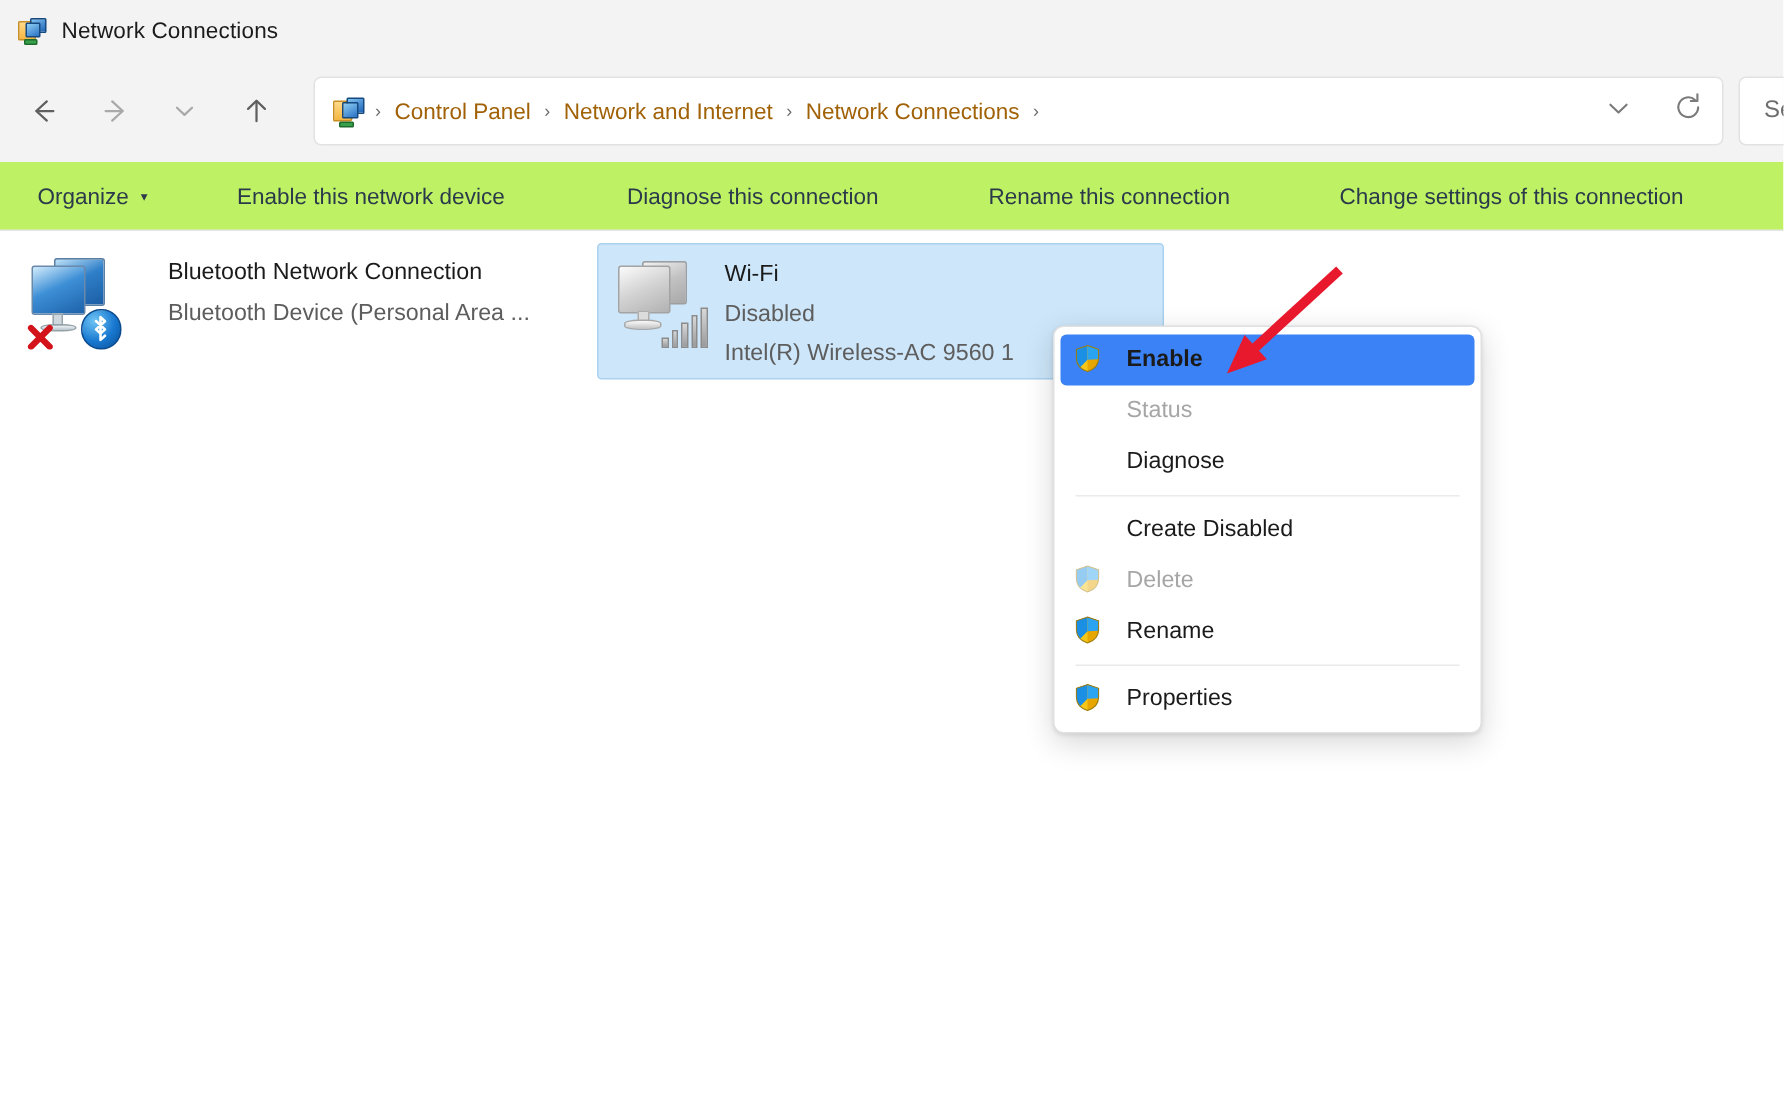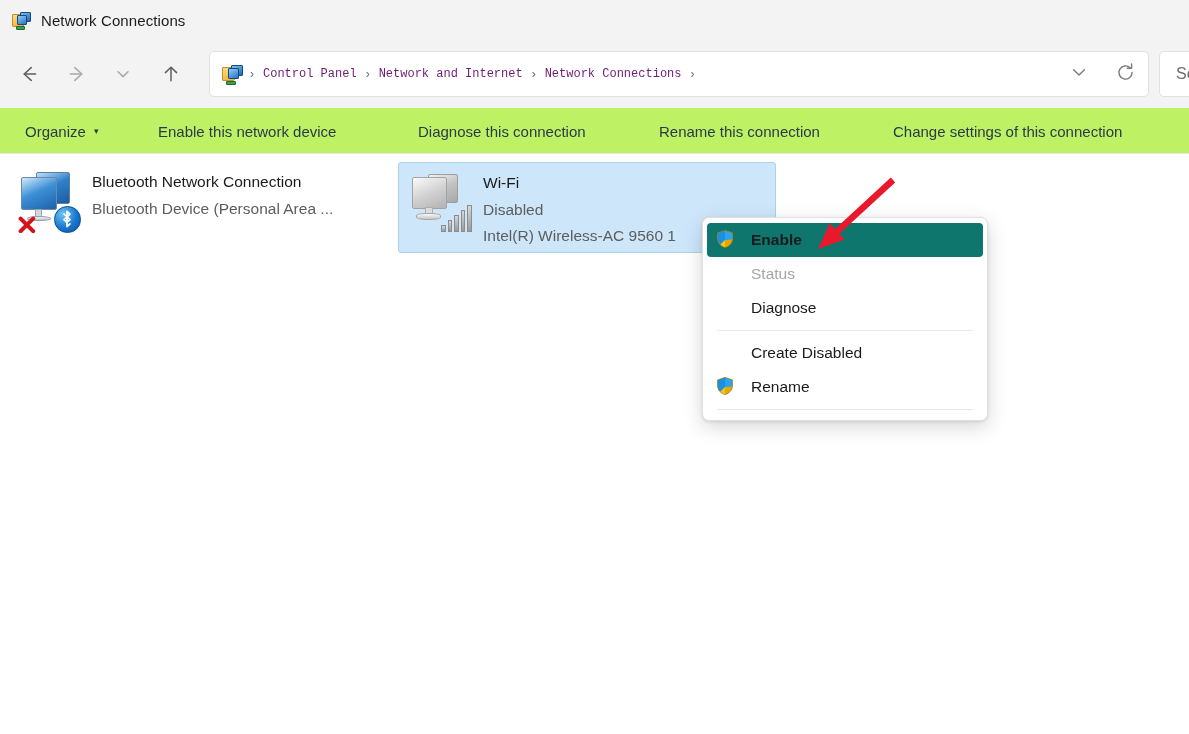--- a/index.html
+++ b/index.html
@@ -117,26 +117,25 @@
     overflow: hidden;
   }
   .addr-icon {
     width: 22px;
     height: 22px;
     margin-left: 12px;
     margin-right: 4px;
     flex: 0 0 auto;
   }
   .crumb {
-    font-size: 12px;
-    color: #701a75;
+    font-size: 15px;
+    color: #a16207;
     padding: 4px 7px;
     border-radius: 3px;
     white-space: nowrap;
-    font-family: Liberation Mono, monospace;
   }
   .crumb-sep {
     color: #6b6b6b;
     font-size: 12px;
     padding: 0 2px;
     flex: 0 0 auto;
     display: flex;
     align-items: center;
   }
   .addr-spacer { flex: 1 1 auto; }
@@ -337,21 +336,21 @@
     z-index: 40;
   }
   .mi {
     display: flex;
     align-items: center;
     height: 34px;
     padding: 0 10px 0 8px;
     border-radius: 4px;
     box-sizing: border-box;
   }
-  .mi.hovered { background: #0f766e; }
+  .mi.hovered { background: #3b82f6; }
   .mi-icon {
     width: 22px;
     height: 22px;
     flex: 0 0 auto;
     margin-right: 14px;
     position: relative;
   }
   .mi-label {
     font-size: 15.5px;
     color: #1b1b1b;
@@ -483,21 +482,21 @@
     <div class="cmditem" style="position: absolute; left: 418px; top: 0px; height: 46px;">
       <span>Diagnose this connection</span>
     </div>
     <div class="cmditem" style="position: absolute; left: 893px; top: 0px; height: 46px; text-align: center;">
       <span>Change settings of this connection</span>
     </div>
   </div>
 
 <div class="content">
 
-  <div class="conn-item" style="left:8px; top:8px; width:385px;">
+  <div class="conn-item" style="left:8px; top:8px; width:385px;gap:20px;">
     <div class="conn-icon">
       <div class="bticon">
         <div class="scr-back"></div>
         <div class="scr-front"></div>
         <div class="neck"></div>
         <div class="stand"></div>
         <div class="redx">
           <svg viewBox="0 0 20 20" width="100%" height="100%">
             <path d="M3 3 L17 17 M17 3 L3 17" stroke="#d3121a" stroke-width="4.6" stroke-linecap="round"></path>
           </svg>
@@ -555,30 +554,50 @@
       </div>
       <div class="mi">
         <span class="mi-icon"></span>
         <span class="mi-label">Diagnose</span>
       </div>
       <div class="mi-sep"></div>
       <div class="mi">
         <span class="mi-icon"></span>
         <span class="mi-label">Create Disabled</span>
       </div>
+      <div class="mi disabled">
+        <span class="mi-icon"><svg width="20" height="20" viewBox="0 0 20 20" style="opacity:0.45">
+            <path d="M10 1.4 L17.4 3.9 V9.6 C17.4 14.2 14.2 17.3 10 18.6 C5.8 17.3 2.6 14.2 2.6 9.6 V3.9 Z" fill="#f5c518"></path>
+            <path d="M10 1.4 L17.4 3.9 V9.6 C17.4 14.2 14.2 17.3 10 18.6 Z" fill="#e8a600"></path>
+            <path d="M10 1.4 L2.6 3.9 V9.6 C2.6 12.1 3.6 14.2 5.1 15.8 L10 10.9 Z" fill="#1a8fe3"></path>
+            <path d="M10 1.4 L17.4 3.9 V9.6 C17.4 10.1 17.4 10.1 17.3 10.5 L10 10.9 Z" fill="#2aa3f0"></path>
+            <path d="M10 1.4 L17.4 3.9 V9.6 C17.4 14.2 14.2 17.3 10 18.6 C5.8 17.3 2.6 14.2 2.6 9.6 V3.9 Z" fill="none" stroke="#9a7a10" stroke-width="0.7"></path>
+          </svg></span>
+        <span class="mi-label">Delete</span>
+      </div>
       <div class="mi">
         <span class="mi-icon"><svg width="20" height="20" viewBox="0 0 20 20" style="opacity:1">
             <path d="M10 1.4 L17.4 3.9 V9.6 C17.4 14.2 14.2 17.3 10 18.6 C5.8 17.3 2.6 14.2 2.6 9.6 V3.9 Z" fill="#f5c518"></path>
             <path d="M10 1.4 L17.4 3.9 V9.6 C17.4 14.2 14.2 17.3 10 18.6 Z" fill="#e8a600"></path>
             <path d="M10 1.4 L2.6 3.9 V9.6 C2.6 12.1 3.6 14.2 5.1 15.8 L10 10.9 Z" fill="#1a8fe3"></path>
             <path d="M10 1.4 L17.4 3.9 V9.6 C17.4 10.1 17.4 10.1 17.3 10.5 L10 10.9 Z" fill="#2aa3f0"></path>
             <path d="M10 1.4 L17.4 3.9 V9.6 C17.4 14.2 14.2 17.3 10 18.6 C5.8 17.3 2.6 14.2 2.6 9.6 V3.9 Z" fill="none" stroke="#9a7a10" stroke-width="0.7"></path>
           </svg></span>
         <span class="mi-label">Rename</span>
       </div>
       <div class="mi-sep"></div>
+      <div class="mi">
+        <span class="mi-icon"><svg width="20" height="20" viewBox="0 0 20 20" style="opacity:1">
+            <path d="M10 1.4 L17.4 3.9 V9.6 C17.4 14.2 14.2 17.3 10 18.6 C5.8 17.3 2.6 14.2 2.6 9.6 V3.9 Z" fill="#f5c518"></path>
+            <path d="M10 1.4 L17.4 3.9 V9.6 C17.4 14.2 14.2 17.3 10 18.6 Z" fill="#e8a600"></path>
+            <path d="M10 1.4 L2.6 3.9 V9.6 C2.6 12.1 3.6 14.2 5.1 15.8 L10 10.9 Z" fill="#1a8fe3"></path>
+            <path d="M10 1.4 L17.4 3.9 V9.6 C17.4 10.1 17.4 10.1 17.3 10.5 L10 10.9 Z" fill="#2aa3f0"></path>
+            <path d="M10 1.4 L17.4 3.9 V9.6 C17.4 14.2 14.2 17.3 10 18.6 C5.8 17.3 2.6 14.2 2.6 9.6 V3.9 Z" fill="none" stroke="#9a7a10" stroke-width="0.7"></path>
+          </svg></span>
+        <span class="mi-label">Properties</span>
+      </div>
     </div>
 </div>
 
 <svg class="annot-arrow" id="annotarrow" viewBox="0 0 1189 734">
     <line x1="893" y1="180" x2="831.246758211713" y2="236.8129824452241" stroke="#e8192c" stroke-width="6.5" stroke-linecap="butt"></line>
     <polygon points="818,249 829.6865844667778,223.30128906927692 844.5818281448372,239.49177132803717" fill="#e8192c"></polygon>
   </svg>
 
 </body></html>

